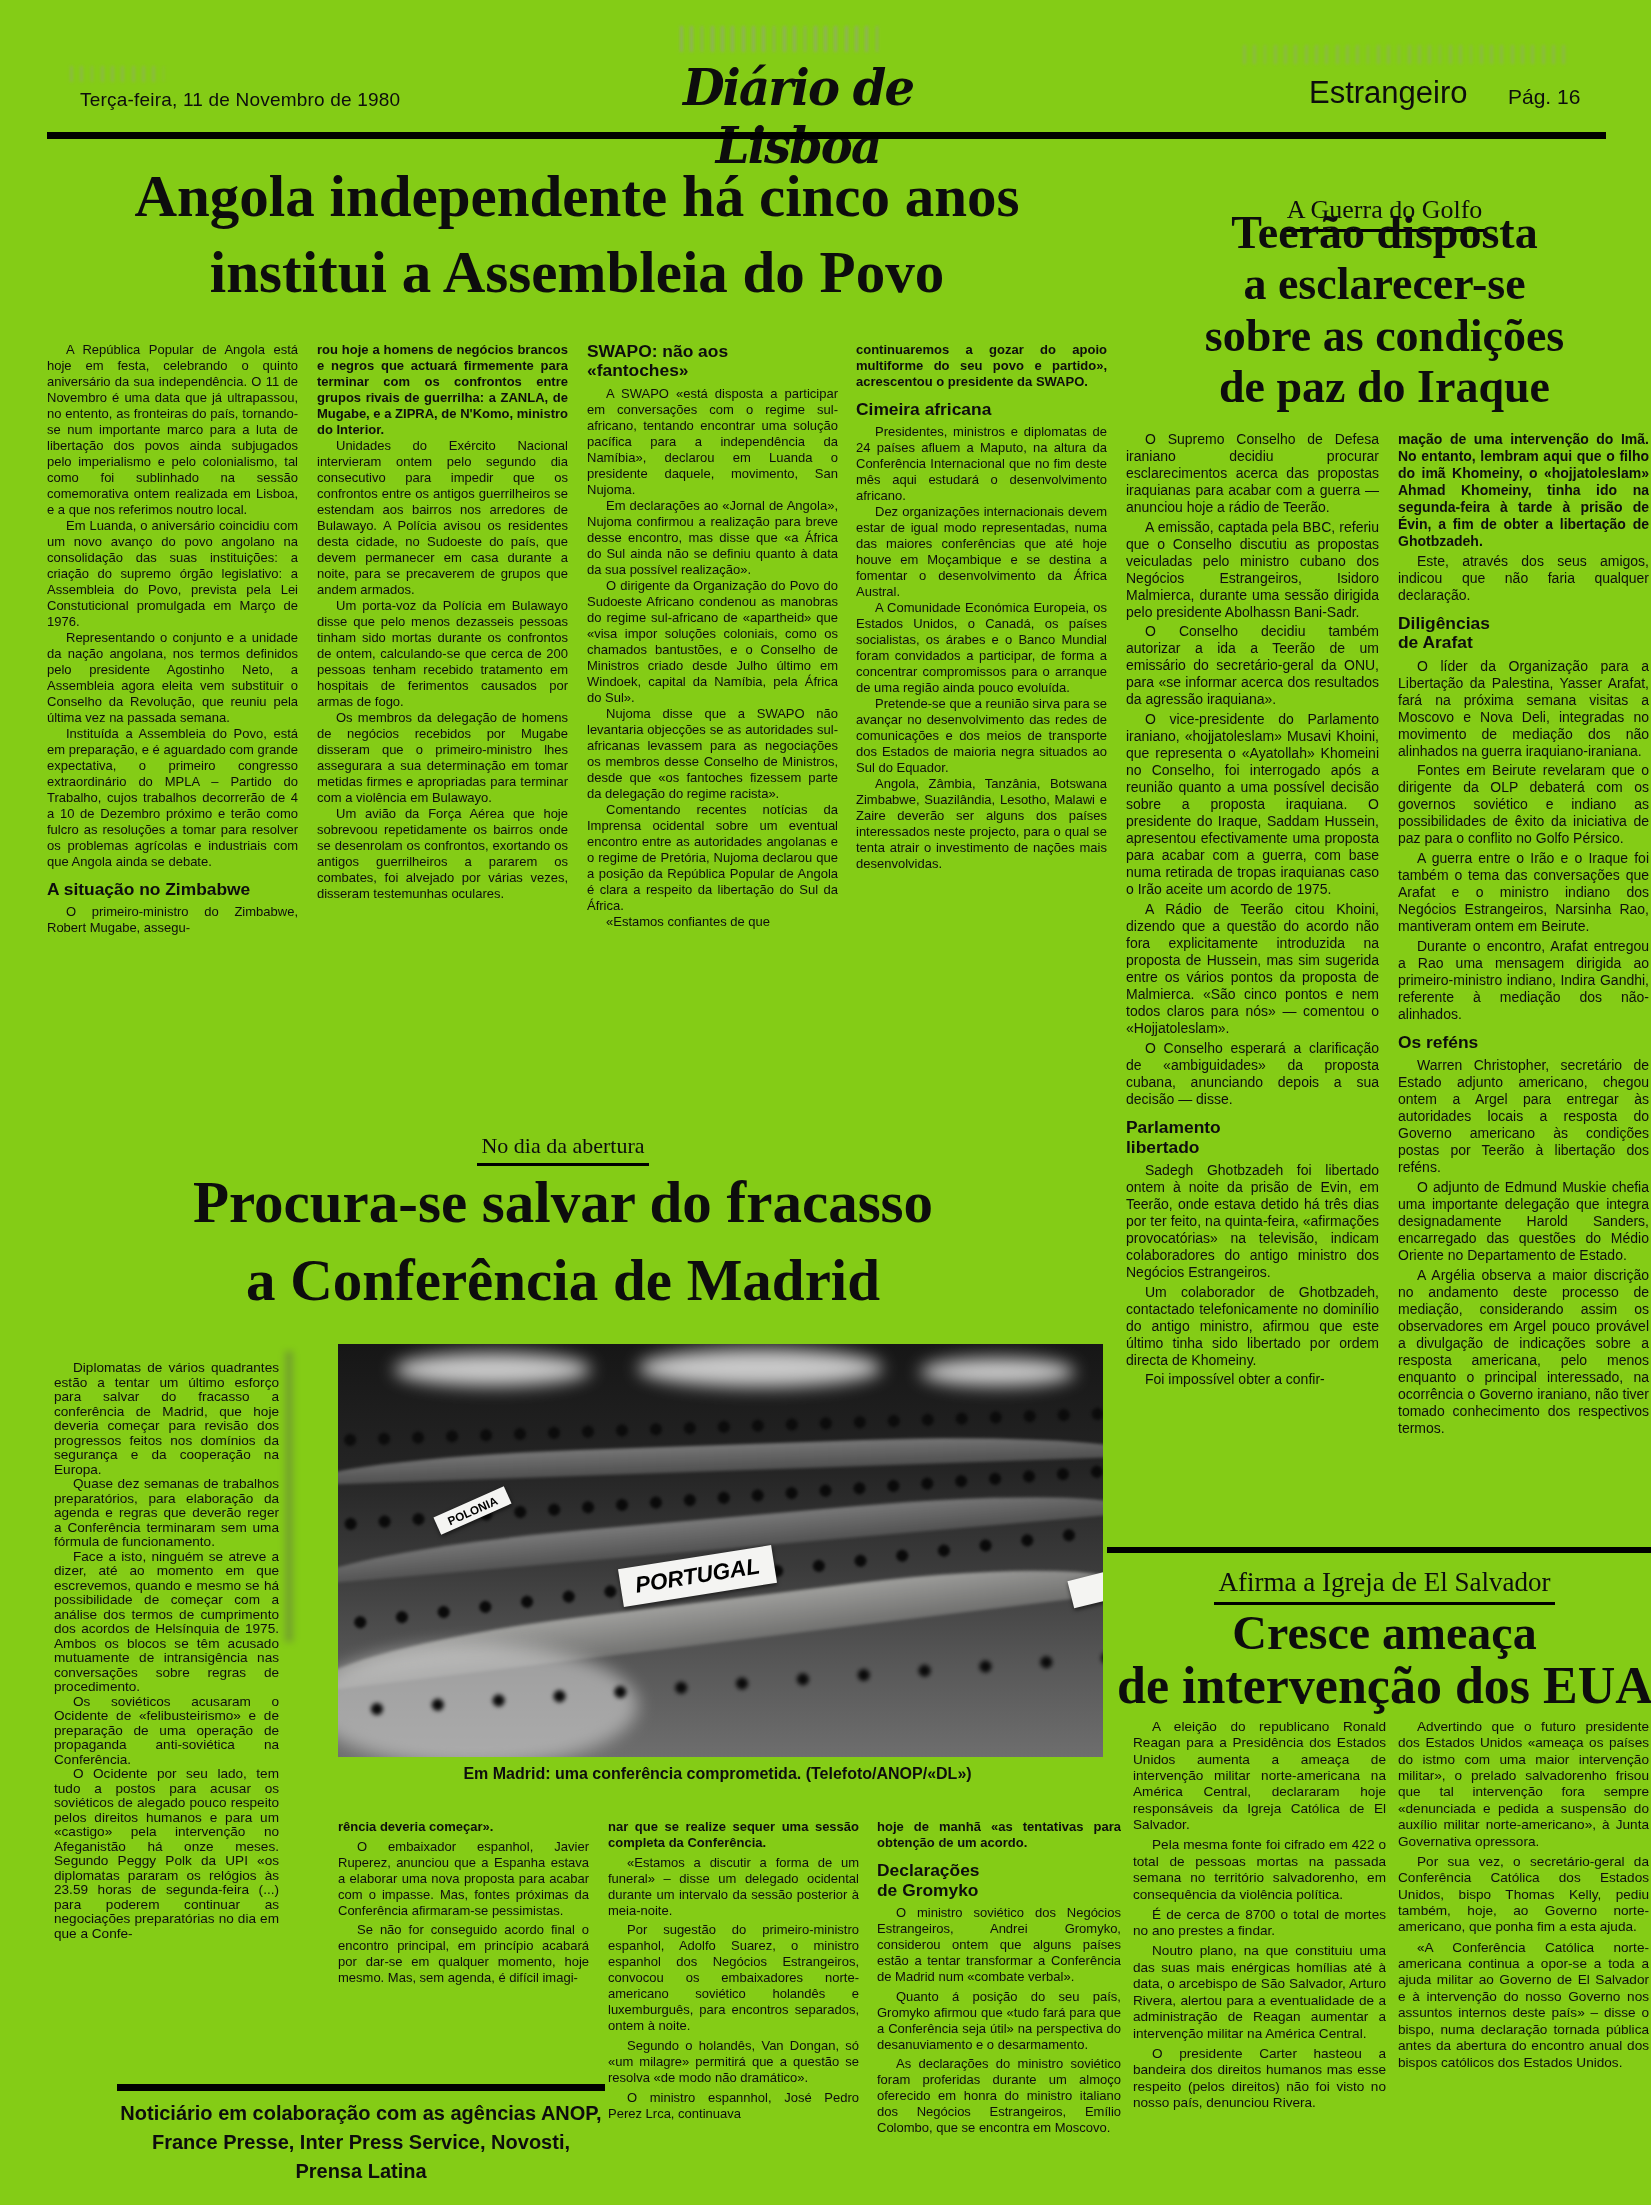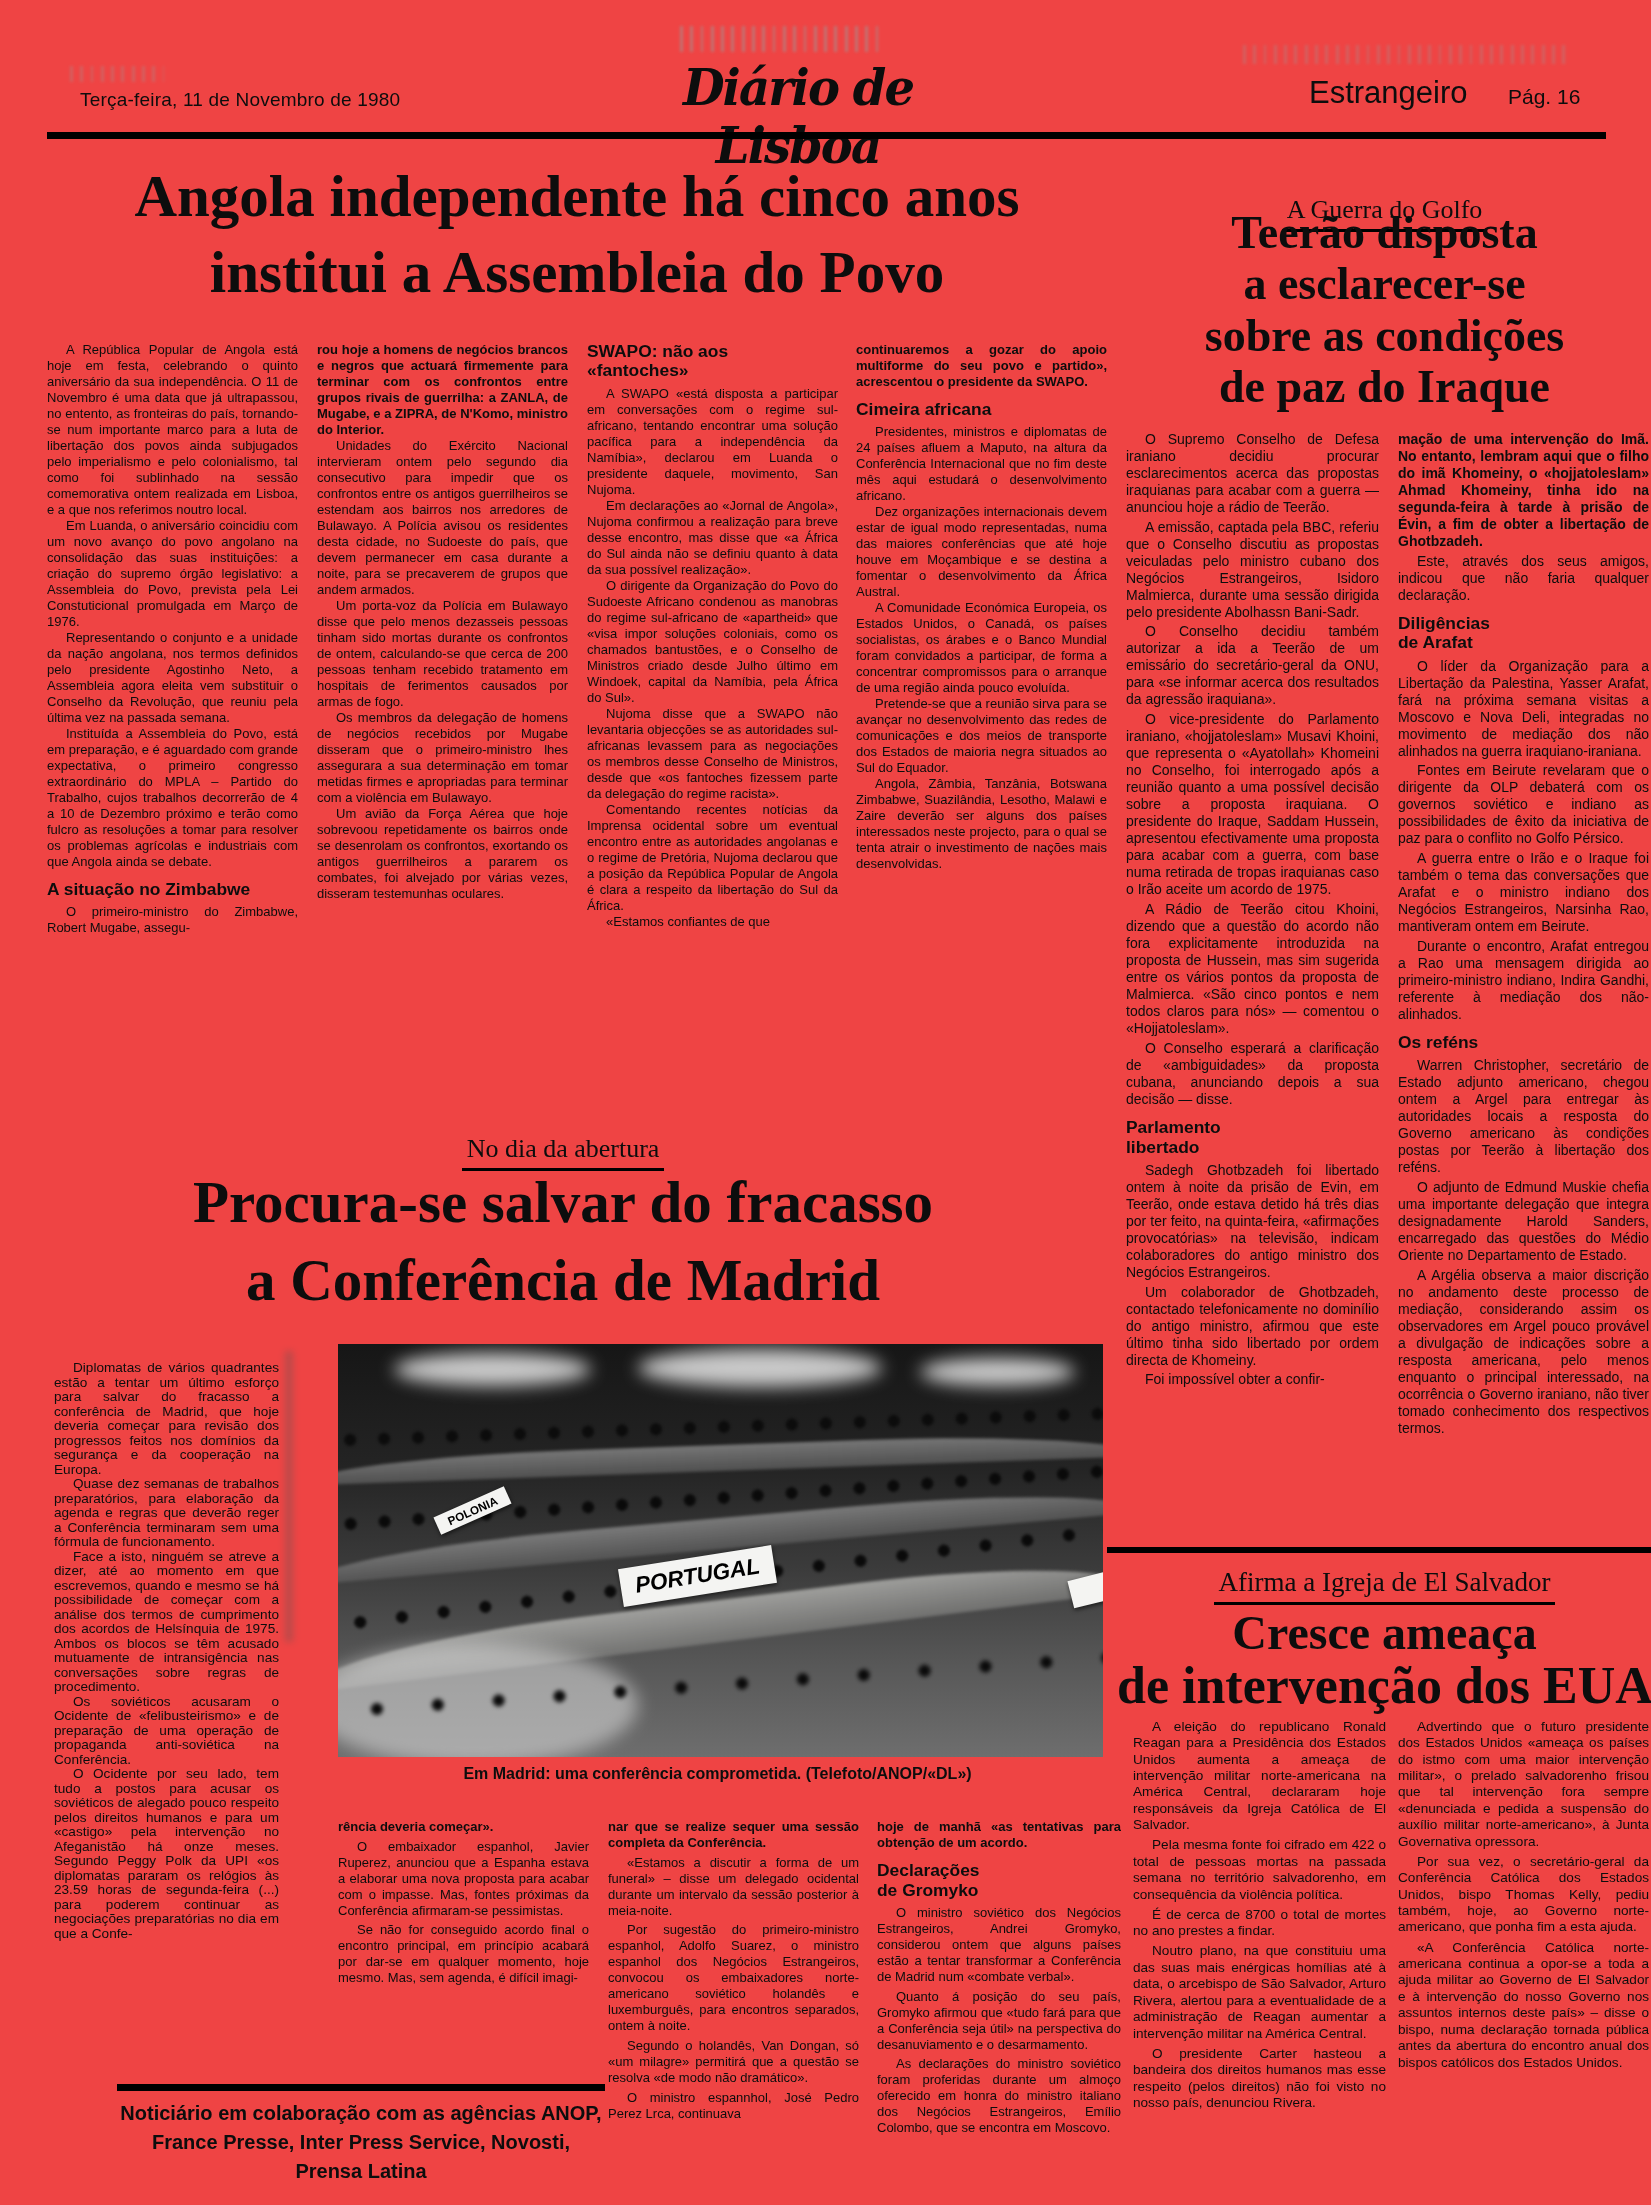--- a/index.html
+++ b/index.html
@@ -1,16 +1,16 @@
 <!DOCTYPE html>
 <html style="font-size:7.5px"><head>
 <meta charset="utf-8">
 <style>
   html,body{margin:0;padding:0;background:#777;}
-  .page{position:relative;width:1652px;height:2205px;background:#ef4444;color:#0d0d0d;
+  .page{position:relative;width:1652px;height:2205px;background:#84cc16;color:#0d0d0d;
         font-family:"Liberation Sans",sans-serif;overflow:hidden;}
   
   .date{position:absolute;left:80px;top:89px;font-size:19px;letter-spacing:0.2px;}
   .masthead{position:absolute;left:601px;top:60px;width:394px;text-align:center;
             font-family:"DejaVu Serif",serif;font-style:italic;font-weight:bold;
             font-size:48px;letter-spacing:-1.9px;transform:scaleY(1.04);}
   .section-label{position:absolute;left:1309px;top:75px;font-size:31px;}
   .page-num{position:absolute;left:1508px;top:85px;font-size:21px;}
   .rule{position:absolute;background:#000;}
   .smudge{position:absolute;background:
@@ -138,21 +138,21 @@
       <p class="para">A guerra entre o Irão e o Iraque foi também o tema das conversações que Arafat e o ministro indiano dos Negócios Estrangeiros, Narsinha Rao, mantiveram ontem em Beirute.</p>
       <p class="para">Durante o encontro, Arafat entregou a Rao uma mensagem dirigida ao primeiro-ministro indiano, Indira Gandhi, referente à mediação dos não-alinhados.</p>
       <p class="colhead">Os reféns</p>
       <p class="para">Warren Christopher, secretário de Estado adjunto americano, chegou ontem a Argel para entregar às autoridades locais a resposta do Governo americano às condições postas por Teerão à libertação dos reféns.</p>
       <p class="para">O adjunto de Edmund Muskie chefia uma importante delegação que integra designadamente Harold Sanders, encarregado das questões do Médio Oriente no Departamento de Estado.</p>
       <p class="para">A Argélia observa a maior discrição no andamento deste processo de mediação, considerando assim os observadores em Argel pouco provável a divulgação de indicações sobre a resposta americana, pelo menos enquanto o principal interessado, na ocorrência o Governo iraniano, não tiver tomado conhecimento dos respectivos termos.</p>
     </div>
 
   <div class="rule" style="left:1107px;top:1547px;width:544px;height:6.1px;"></div>
 
-  <div class="centerblock" style="left:47px;top:1133px;width:1032px;font-size:26px;">
+  <div class="centerblock" style="left:47px;top:1133px;width:1032px;font-size:22px;">
     <span class="kicker">No dia da abertura</span>
   </div>
   <div class="centerblock head-serif" style="left:47px;top:1168px;width:1032px;font-size:59px;">Procura-se salvar do fracasso</div>
   <div class="centerblock head-serif" style="left:47px;top:1246px;width:1032px;font-size:59px;">a Conferência de Madrid</div>
 
   <div class="col cols-madrid" style="left:54px;top:1347px;width:225px;height:723px;">
       <p class="para">Diplomatas de vários quadrantes estão a tentar um último esforço para salvar do fracasso a conferência de Madrid, que hoje deveria começar para revisão dos progressos feitos nos domínios da segurança e da cooperação na Europa.</p>
       <p class="para">Quase dez semanas de trabalhos preparatórios, para elaboração da agenda e regras que deverão reger a Conferência terminaram sem uma fórmula de funcionamento.</p>
       <p class="para">Face a isto, ninguém se atreve a dizer, até ao momento em que escrevemos, quando e mesmo se há possibilidade de começar com a análise dos termos de cumprimento dos acordos de Helsínquia de 1975. Ambos os blocos se têm acusado mutuamente de intransigência nas conversações sobre regras de procedimento.</p>
       <p class="para">Os soviéticos acusaram o Ocidente de «felibusteirismo» e de preparação de uma operação de propaganda anti-soviética na Conferência.</p>

